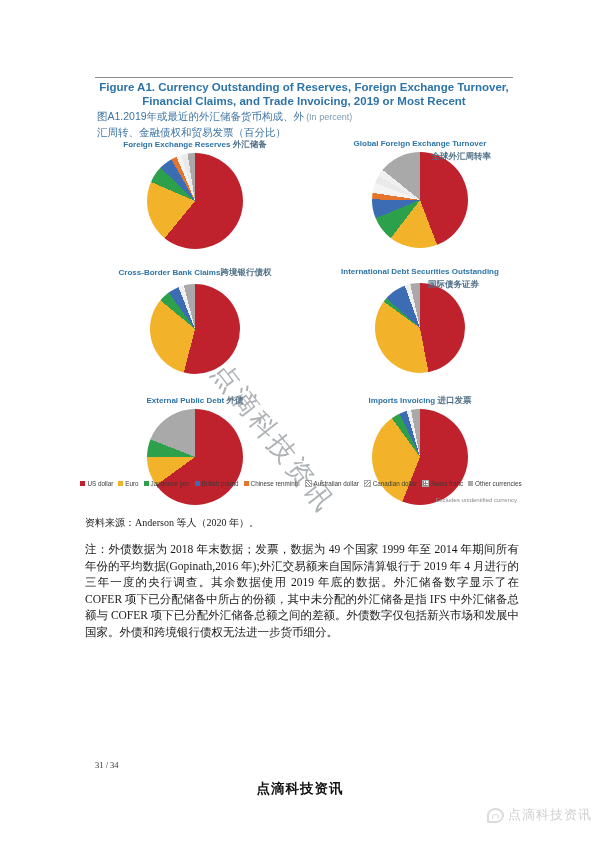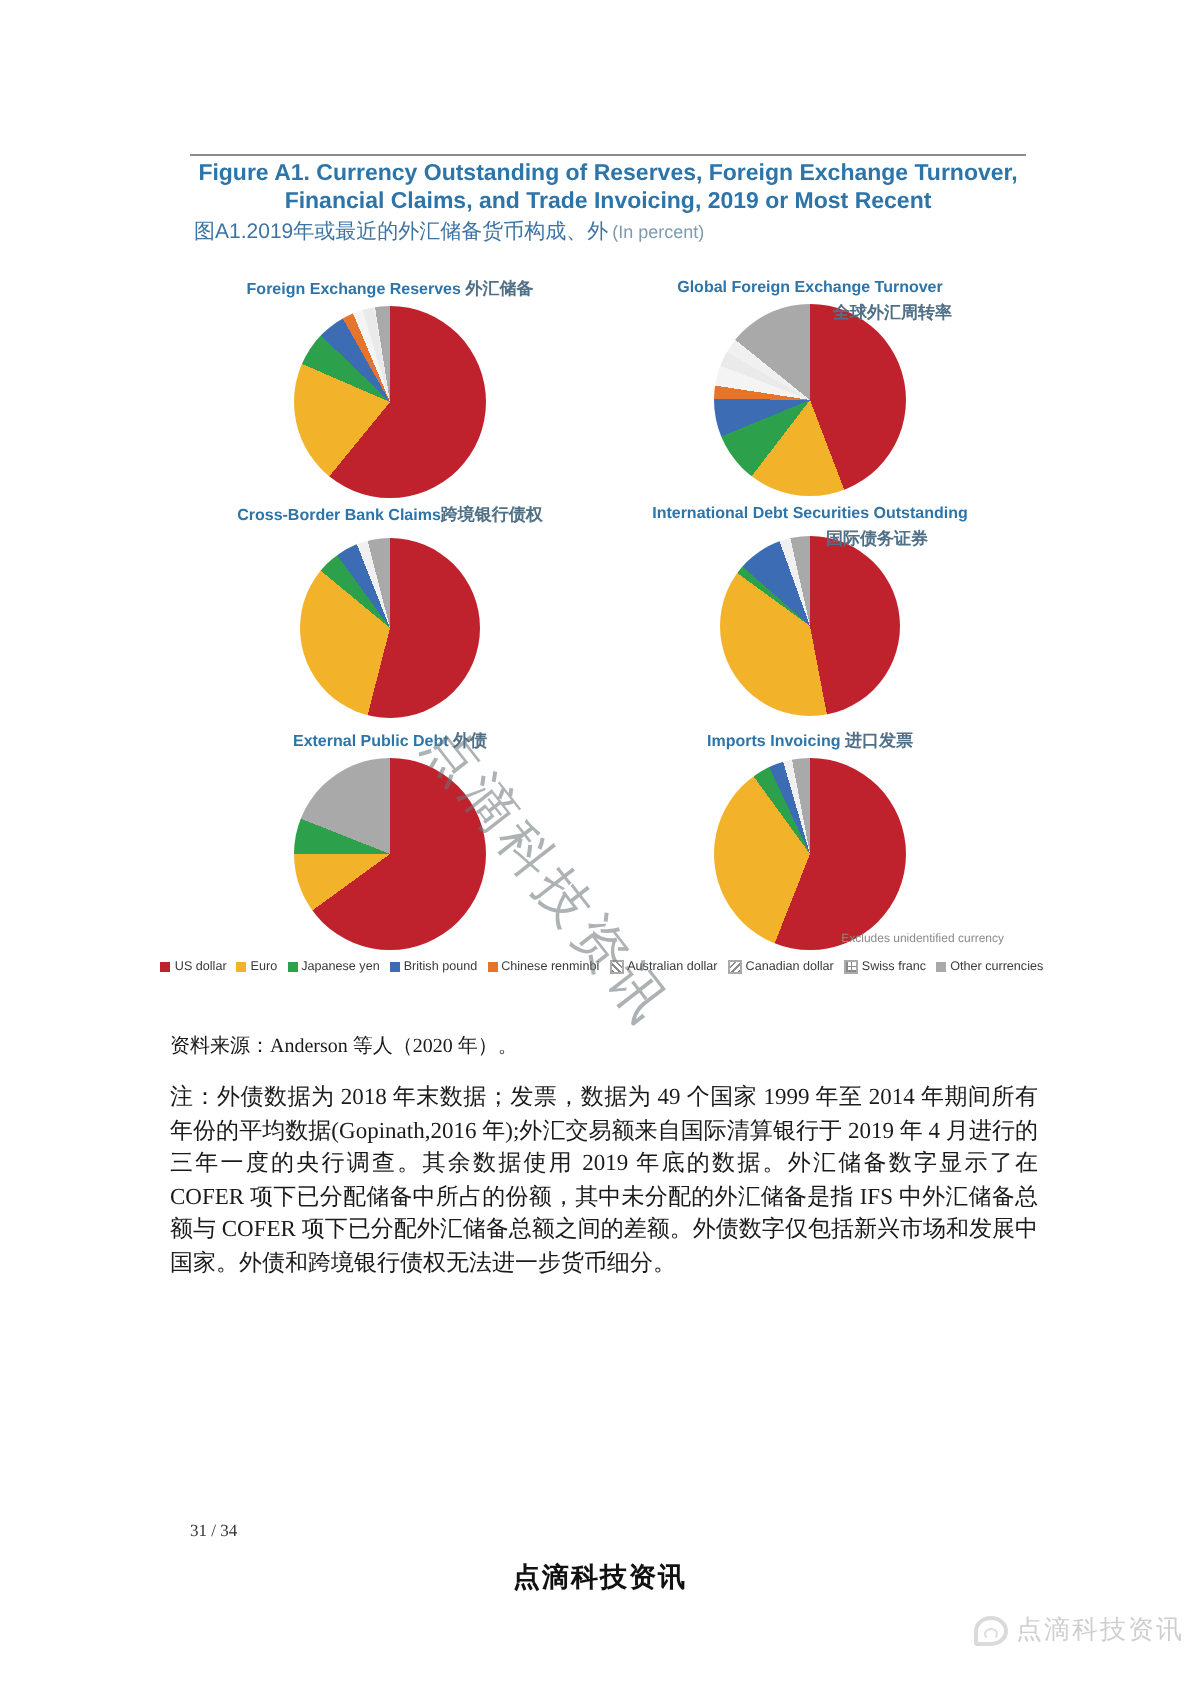--- a/index.html
+++ b/index.html
@@ -13,21 +13,21 @@
     position:absolute;left:95px;top:81px;width:418px;text-align:center;
     color:#2d74a9;font-weight:bold;font-size:11.5px;line-height:13.5px;
   }
   .fig-sub{
     position:absolute;left:97px;top:109px;width:418px;
     color:#3e74a4;font-size:10.5px;line-height:14.5px;
   }
   .fig-sub .inpct{color:#7d9aae;font-size:9px;margin-left:2px;}
   .charts{
     position:absolute;left:90px;top:138px;width:420px;
-    display:grid;grid-template-columns:210px 210px;grid-auto-rows:113px;
+    display:grid;grid-template-columns:210px 210px;grid-auto-rows:113px;gap:15px;
   }
   .cell{position:relative;text-align:center;}
   .chart-title{font-size:8px;font-weight:bold;color:#2d74a9;line-height:12px;white-space:nowrap;}
   .chart-title .zh{font-family:"Liberation Sans",sans-serif;font-size:8.5px;color:#4f7086;font-weight:bold;}
   .zh-below{position:absolute;top:13px;font-size:8.5px;font-weight:bold;color:#4f7086;white-space:nowrap;}
   .cell .pie{
     margin:2px auto 0 auto;border-radius:50%;
     width:96px;height:96px;
   }
   .cell.small .pie{width:90px;height:90px;margin-top:5px;}
@@ -91,20 +91,21 @@
 
   <div class="rule"></div>
 
   <div class="fig-title">
     <div>Figure A1. Currency Outstanding of Reserves, Foreign Exchange Turnover,</div>
     <div>Financial Claims, and Trade Invoicing, 2019 or Most Recent</div>
   </div>
 
   <div class="fig-sub">
     <div><span>图A1.2019年或最近的外汇储备货币构成、外</span><span class="inpct">(In percent)</span></div>
+    <div>汇周转、金融债权和贸易发票（百分比）</div>
   </div>
 
   <div class="charts">
 
     <div class="cell">
       <div class="chart-title">
         <span>Foreign Exchange Reserves</span>
         <span class="zh">外汇储备</span>
       </div>
       <div class="pie" style="background: conic-gradient(rgb(191, 34, 44) 0%, rgb(191, 34, 44) 60.9%, rgb(242, 179, 42) 60.9%, rgb(242, 179, 42) 81.5%, rgb(45, 160, 76) 81.5%, rgb(45, 160, 76) 87.2%, rgb(60, 108, 180) 87.2%, rgb(60, 108, 180) 91.8%, rgb(229, 117, 44) 91.8%, rgb(229, 117, 44) 93.7%, rgb(244, 244, 244) 93.7%, rgb(244, 244, 244) 95.4%, rgb(234, 234, 234) 95.4%, rgb(234, 234, 234) 97.3%, rgb(240, 240, 240) 97.3%, rgb(240, 240, 240) 97.5%, rgb(169, 169, 169) 97.5%, rgb(169, 169, 169) 100%);"></div>

